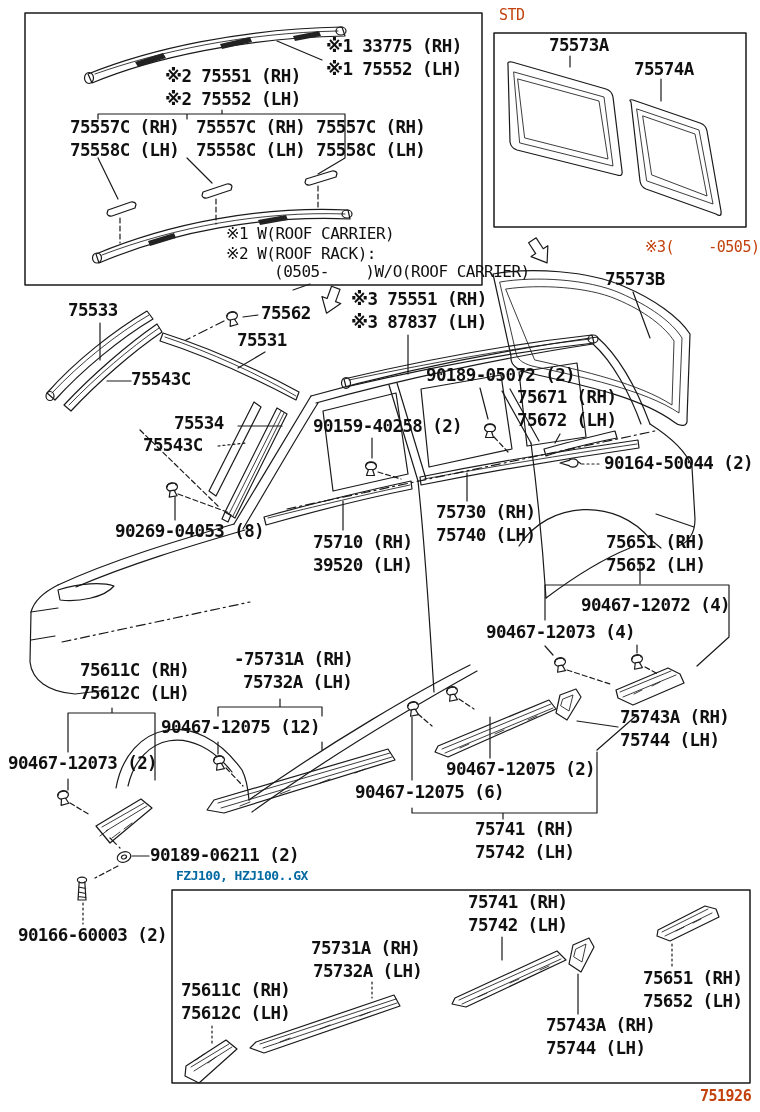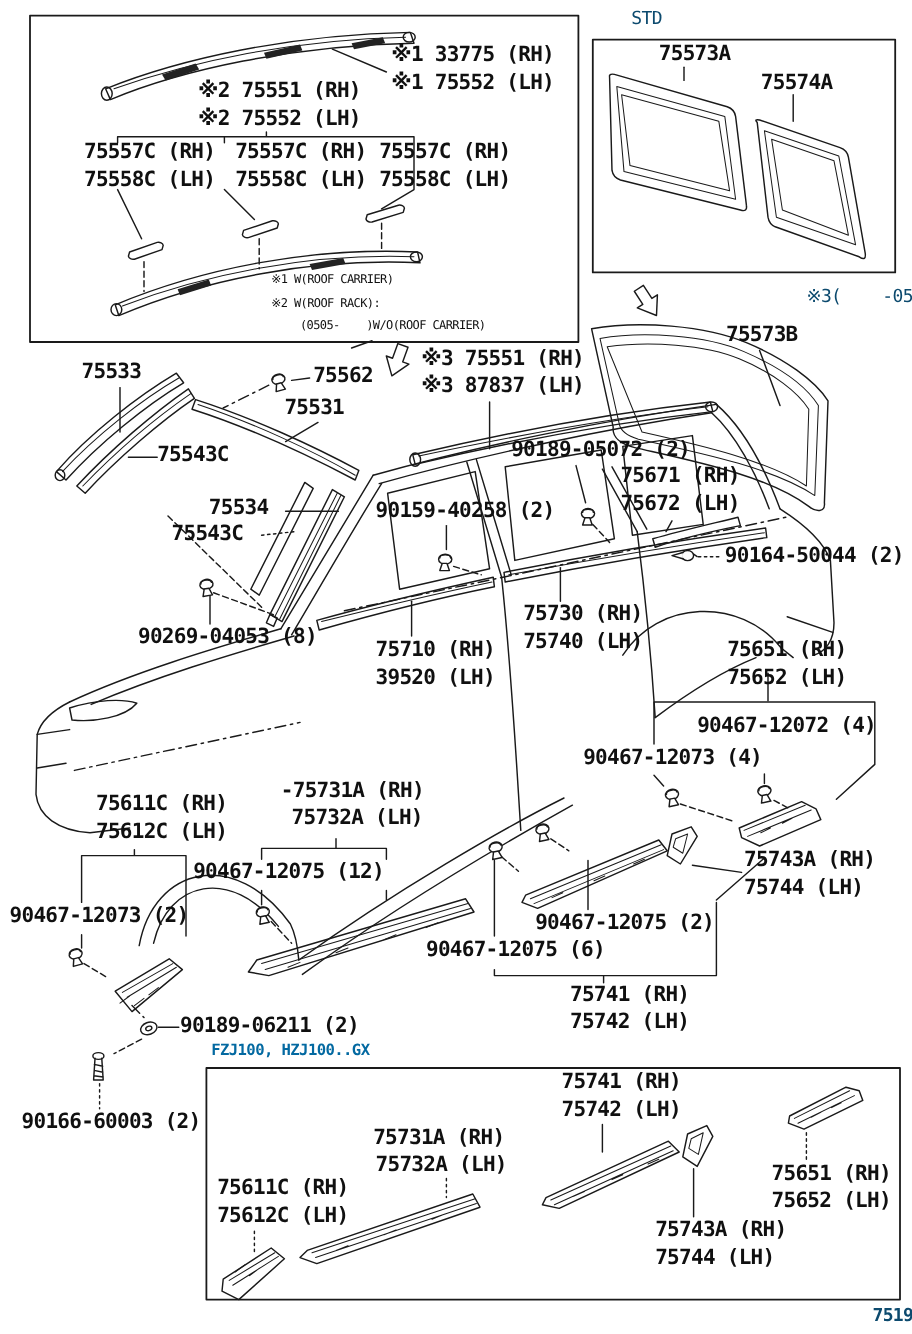--- a/index.html
+++ b/index.html
@@ -1,23 +1,23 @@
 <!DOCTYPE html>
 <html><head>
 <meta charset="utf-8">
 <style>
   html,body{margin:0;padding:0;background:#fff;}
   #page{position:relative;width:760px;height:1112px;background:#ffffff;overflow:hidden;
         font-family:"DejaVu Sans Mono","DejaVu Sans",monospace;}
   .lbl{position:absolute;font-weight:bold;font-size:17.5px;line-height:21px;
        letter-spacing:-0.6px;color:#101010;white-space:pre;}
-  .note{position:absolute;font-weight:normal;font-size:10px;line-height:17px;
+  .note{position:absolute;font-weight:normal;font-size:16px;line-height:17px;
         letter-spacing:-0.5px;color:#101010;white-space:pre;}
   .small{position:absolute;font-weight:normal;font-size:15px;line-height:18px;
-        letter-spacing:-0.5px;color:#0c4a6e;white-space:pre;margin-left:27px;}
+        letter-spacing:-0.5px;color:#c2410c;white-space:pre;}
   .tiny{position:absolute;font-weight:bold;font-size:13px;line-height:16px;
         letter-spacing:-0.5px;color:#0369a1;white-space:pre;}
   svg.art{position:absolute;left:0;top:0;}
   .art path,.art rect,.art ellipse,.art line,.art polyline{stroke:#1a1a1a;stroke-width:1.2;
         fill:none;stroke-linejoin:round;stroke-linecap:round;}
   .art .filld{fill:#222;stroke:none;}
   .art .fillw{fill:#fff;}
   .art .thin{stroke-width:0.85;}
   .art .box{stroke-width:1.5;}
   .art .dash{stroke-dasharray:5 3;}
@@ -262,21 +262,21 @@
 <div class="lbl" style="left:165px;top:66px">※2 75551 (RH)</div>
 <div class="lbl" style="left:165px;top:89px">※2 75552 (LH)</div>
 <div class="lbl" style="left:70px;top:117px">75557C (RH)</div>
 <div class="lbl" style="left:70px;top:140px">75558C (LH)</div>
 <div class="lbl" style="left:196px;top:117px">75557C (RH)</div>
 <div class="lbl" style="left:196px;top:140px">75558C (LH)</div>
 <div class="lbl" style="left:316px;top:117px">75557C (RH)</div>
 <div class="lbl" style="left:316px;top:140px">75558C (LH)</div>
 <div class="note" style="left:226px;top:225px">※1 W(ROOF CARRIER)</div>
 <div class="note" style="left:226px;top:245px">※2 W(ROOF RACK):</div>
-<div class="note" style="left:250px;top:263px">(0505-    )W/O(ROOF CARRIER)</div>
+<div class="note" style="left:274px;top:263px">(0505-    )W/O(ROOF CARRIER)</div>
 
 <div class="small" style="left:499px;top:6px">STD</div>
 <div class="lbl" style="left:549px;top:35px">75573A</div>
 <div class="lbl" style="left:634px;top:59px">75574A</div>
 <div class="small" style="left:645px;top:238px">※3(    -0505)</div>
 <div class="lbl" style="left:605px;top:269px">75573B</div>
 
 <div class="lbl" style="left:351px;top:289px">※3 75551 (RH)</div>
 <div class="lbl" style="left:351px;top:312px">※3 87837 (LH)</div>
 <div class="lbl" style="left:68px;top:300px">75533</div>

